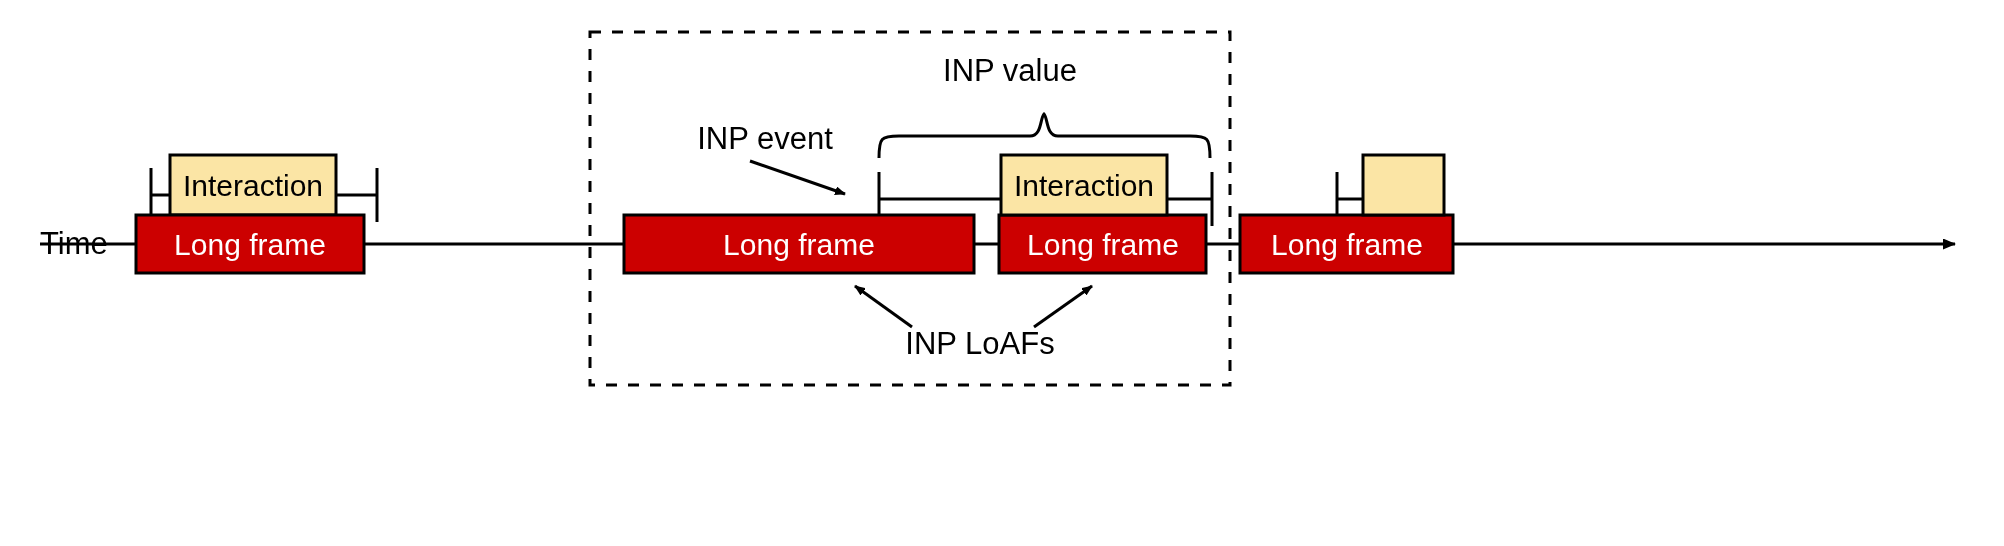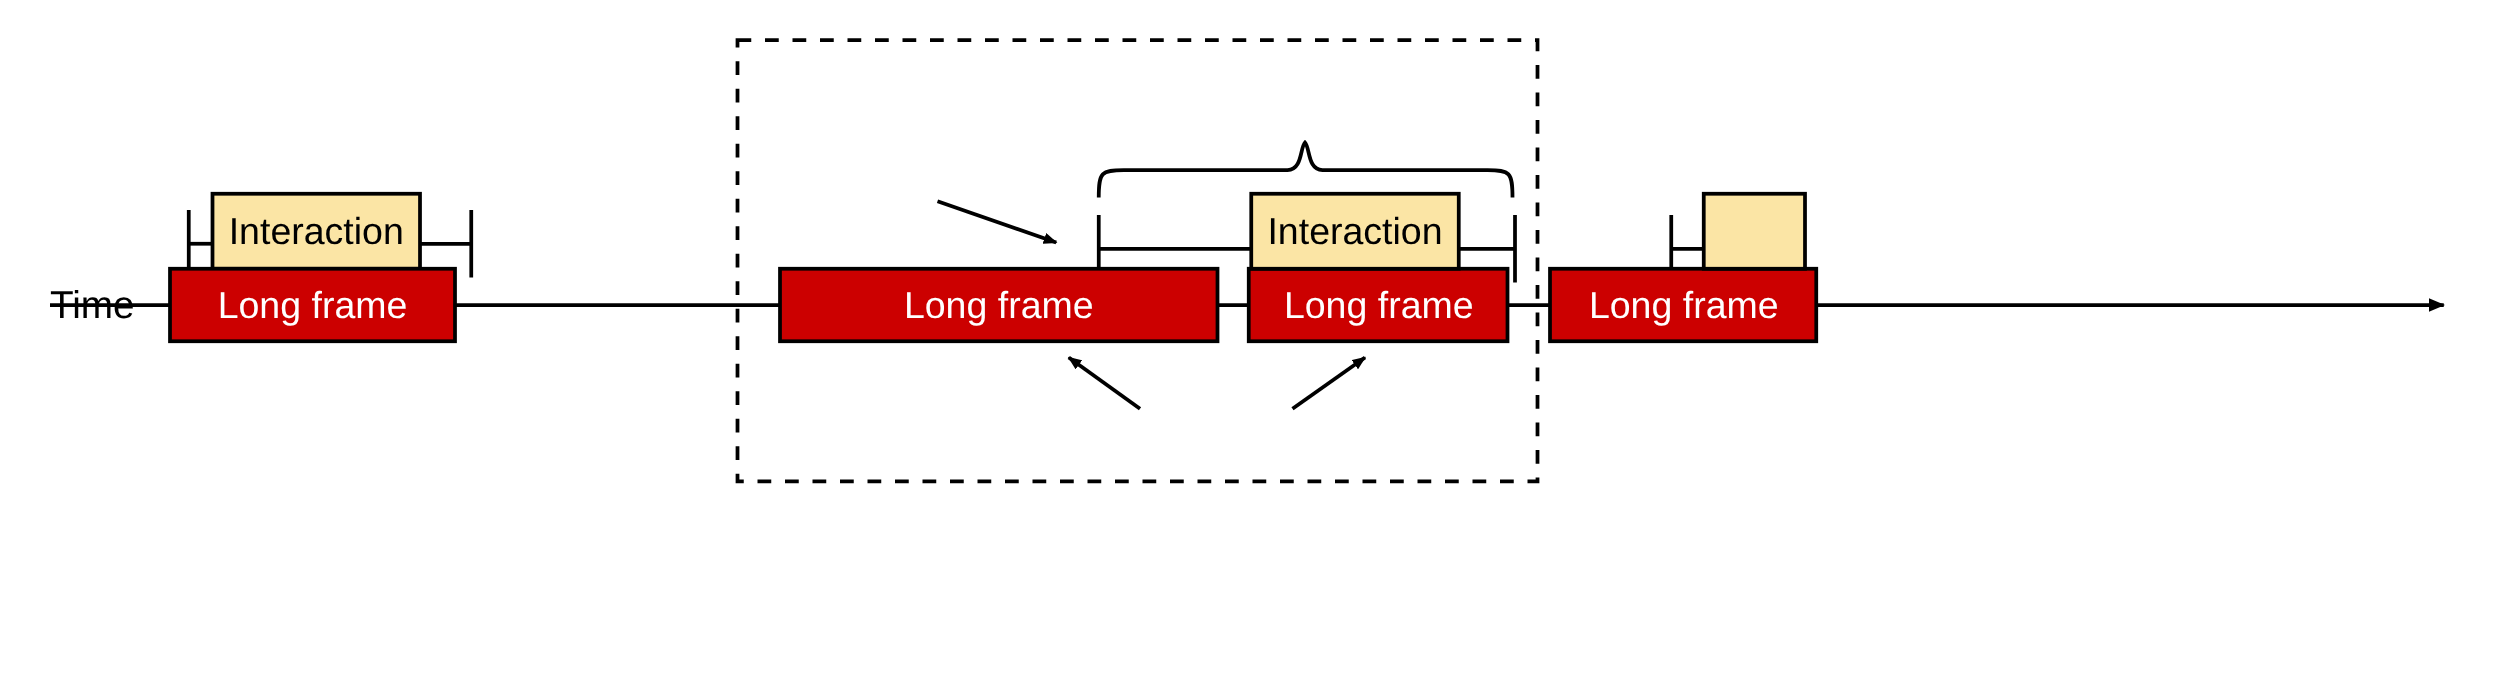--- a/index.html
+++ b/index.html
@@ -130,14 +130,17 @@
 
   <div class="frame-label" style="left:250px; top:245px;">Long frame</div>
   <div class="inter-label" style="left:253px; top:186px;">Interaction</div>
 
   <div class="frame-label" style="left:799px; top:245px;">Long frame</div>
   <div class="frame-label" style="left:1103px; top:245px;">Long frame</div>
   <div class="inter-label" style="left:1084px; top:186px;">Interaction</div>
 
   <div class="frame-label" style="left:1347px; top:245px;">Long frame</div>
 
+  <div class="anno-label" style="left:765px; top:139px;">INP event</div>
+  <div class="anno-label" style="left:1010px; top:71px;">INP value</div>
+  <div class="anno-label" style="left:980px; top:344px;">INP LoAFs</div>
 
 </div>
 
 </body></html>

